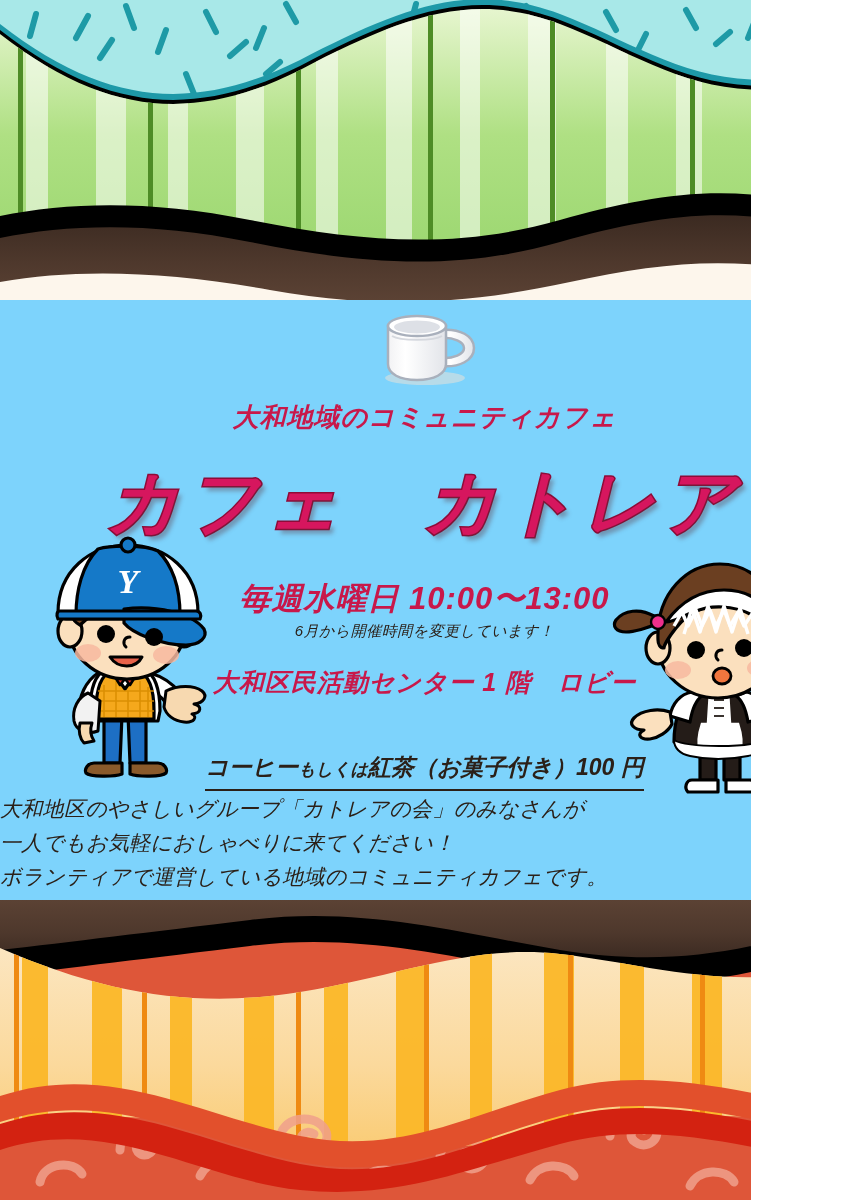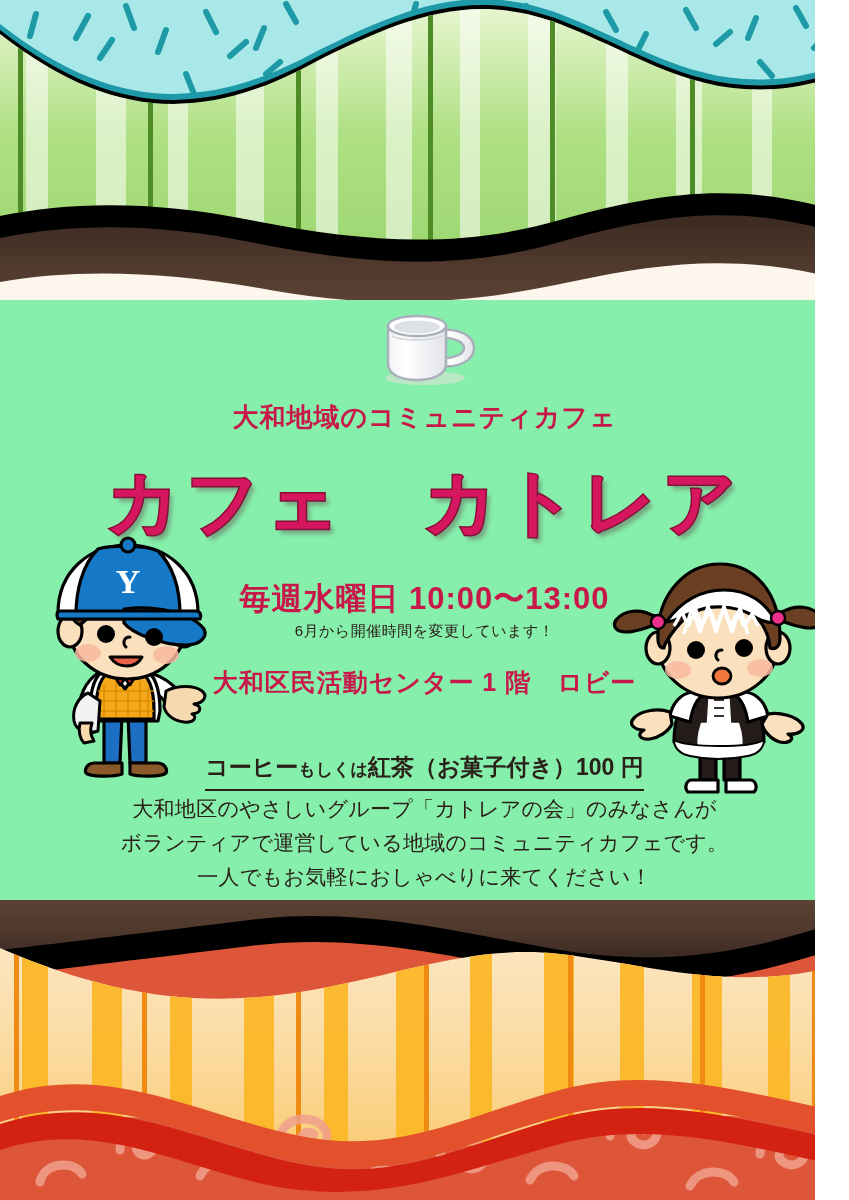--- a/index.html
+++ b/index.html
@@ -7,24 +7,25 @@
     margin: 0;
     padding: 0;
     background: #ffffff;
   }
   body {
     font-family: "Liberation Sans", "DejaVu Sans", sans-serif;
   }
 
   .poster {
     position: relative;
-    width: 815px;
+    width: 751px;
     height: 1200px;
     overflow: hidden;
-    background: #86efac;
+    background: #7dd3fc;
+    font-style: italic;
   }
 
   
   .band {
     position: absolute;
     left: 0;
     width: 849px;
     overflow: hidden;
   }
   .band svg { display: block; }
@@ -120,21 +121,20 @@
     border-bottom: 2px solid #2B2018;
     padding-bottom: 11px;
   }
   .price .big   { font-size: 23px; }
   .price .small { font-size: 17px; }
 
   .desc {
     position: absolute;
     left: 0; right: 0;
     top: 496px;
-    text-align: center;
     color: #2B2018;
     font-size: 21px;
     line-height: 34px;
     letter-spacing: 0.3px;
   }
   .desc div { white-space: nowrap; }
 
   
   .mascot { position: absolute; z-index: 6; }
   .mascot-boy  { left: 32px;  top: 505px; }
@@ -268,22 +268,22 @@
     <div class="place">大和区民活動センター 1 階　ロビー</div>
 
     <div class="price">
       <span class="u">
         <span class="big">コーヒー</span><span class="small">もしくは</span><span class="big">紅茶（お菓子付き）</span><span class="big">100 円</span>
       </span>
     </div>
 
     <div class="desc">
       <div>大和地区のやさしいグループ「カトレアの会」のみなさんが</div>
+      <div>一人でもお気軽におしゃべりに来てください！</div>
       <div>ボランティアで運営している地域のコミュニティカフェです。</div>
-      <div>一人でもお気軽におしゃべりに来てください！</div>
     </div>
   </div>
 
   <div class="mascot mascot-boy">
     <svg width="190" height="290" viewBox="0 0 190 290" xmlns="http://www.w3.org/2000/svg">
       <g stroke="#000000" stroke-width="3.2" stroke-linejoin="round" stroke-linecap="round">
 
         <path d="M72,206 L72,258 L88,258 L90,210 Z" fill="#1D6FC4"></path>
         <path d="M96,210 L98,258 L114,258 L114,206 Z" fill="#1D6FC4"></path>
 

